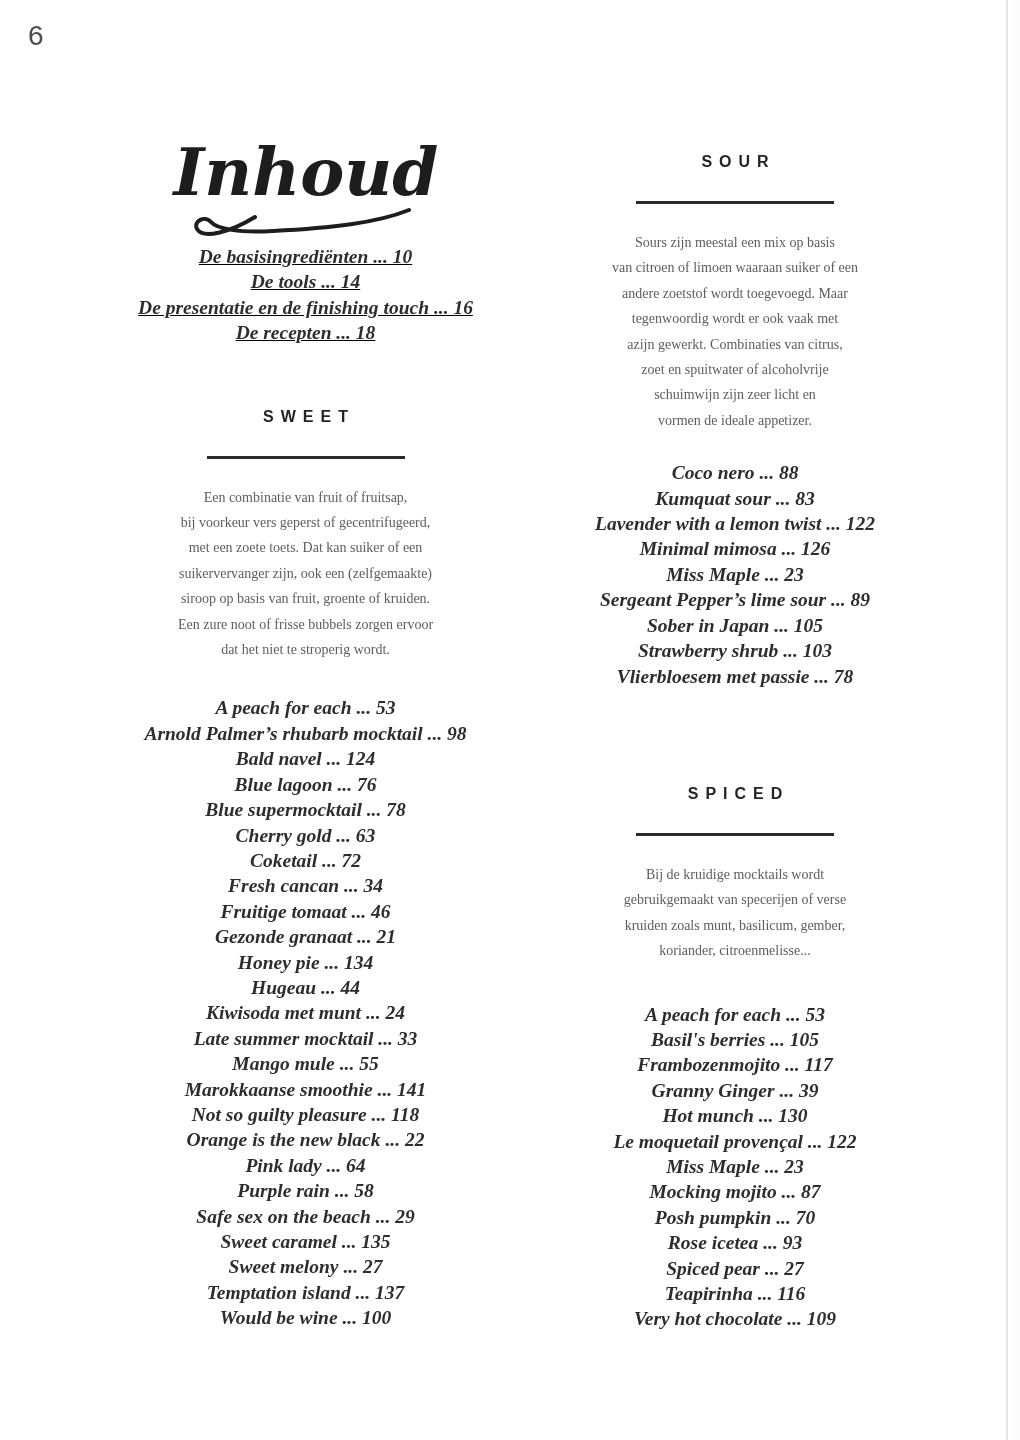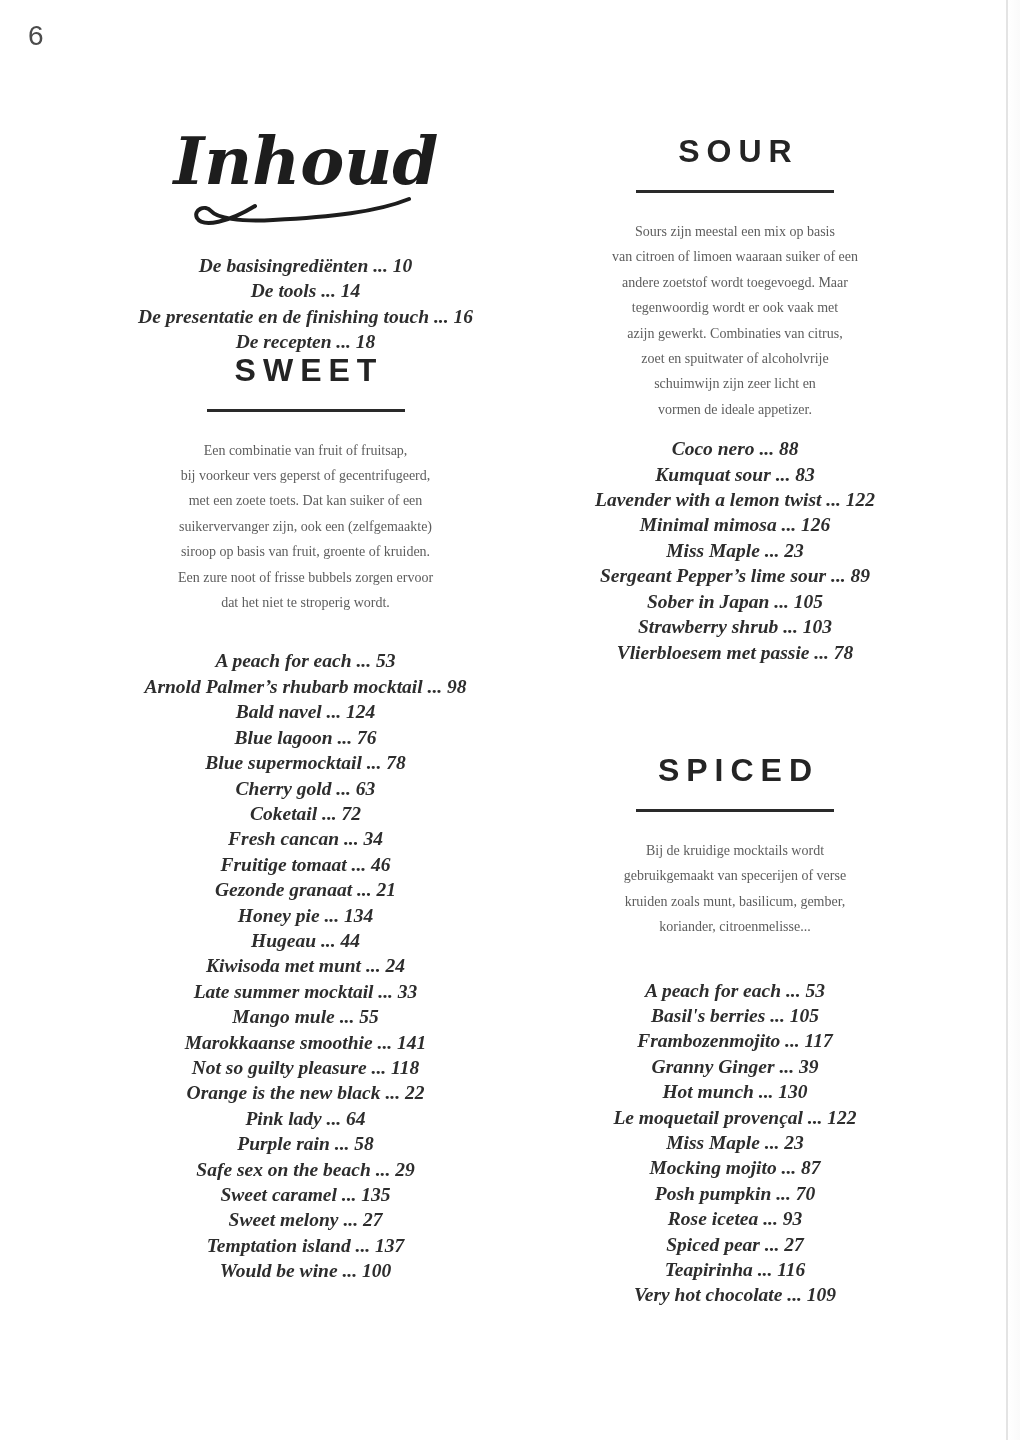--- a/index.html
+++ b/index.html
@@ -35,47 +35,47 @@
     position: absolute;
     top: 20px;
     left: 28px;
     font-family: "Liberation Sans", sans-serif;
     font-size: 28px;
     font-weight: 400;
     color: #4c4c4c;
   }
   .col {
     position: absolute;
-    top: 6px;
+    top: 17px;
     text-align: center;
   }
   .col-left  { left: 78px;  width: 455px; }
   .col-right { left: 535px; width: 400px; }
 
   .title-block {
     margin: 100px auto 0 auto;
     width: 310px;
     height: 125px;
   }
-  .intro-list { margin-top: 22px; }
+  .intro-list { margin-top: 2px; text-decoration: underline; }
 
   .toc-item {
     font-family: "Liberation Serif", serif;
     font-style: italic;
     font-weight: bold;
     font-size: 19.5px;
     line-height: 25.4px;
     color: #2d2d2d;
     white-space: nowrap;
   }
 
   .section-heading {
     font-family: "Liberation Sans", sans-serif;
     font-weight: bold;
-    font-size: 32px;
+    font-size: 16px;
     letter-spacing: 7px;
     text-indent: 7px;
     color: #242424;
     line-height: 30px;
   }
   .rule {
     width: 198px;
     height: 3px;
     background: #2a2a2a;
     margin: 24px auto 0 auto;
@@ -83,26 +83,26 @@
   .section-desc {
     font-family: "Liberation Serif", serif;
     font-size: 14px;
     line-height: 25.4px;
     color: #5d5d5d;
     white-space: pre-line;
     margin-top: 26px;
   }
 
   
-  .sec-sweet .section-heading { }
+  .sec-sweet .section-heading { margin-top: 56px; }
   .sec-sweet .toc-list { margin-top: 33px; }
 
   
   .sec-sour .section-heading { margin-top: 130px; }
-  .sec-sour .toc-list { margin-top: 14px; }
+  .sec-sour .toc-list { margin-top: 27px; }
   .sec-spiced .section-heading { margin-top: 90px; }
   .sec-spiced .toc-list { margin-top: 38px; }
 
   .title-svg text {
     fill: #1d1d1d;
   }
 </style>
 </head>
 <body>
 

